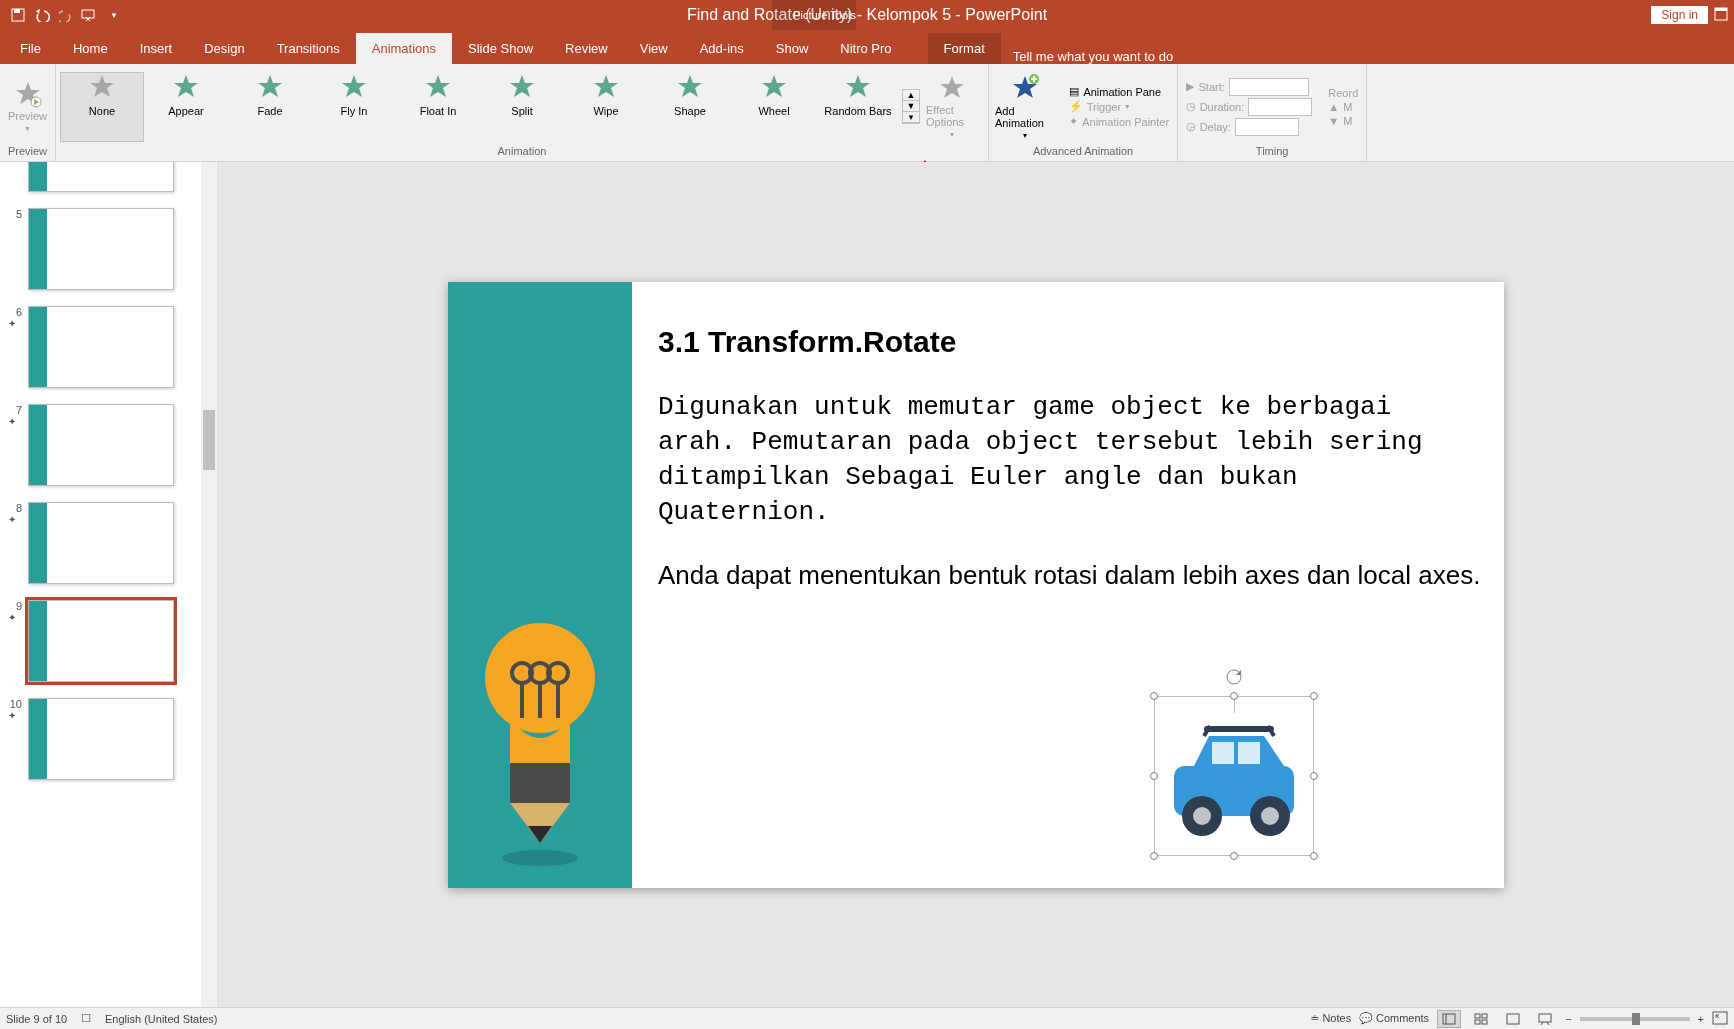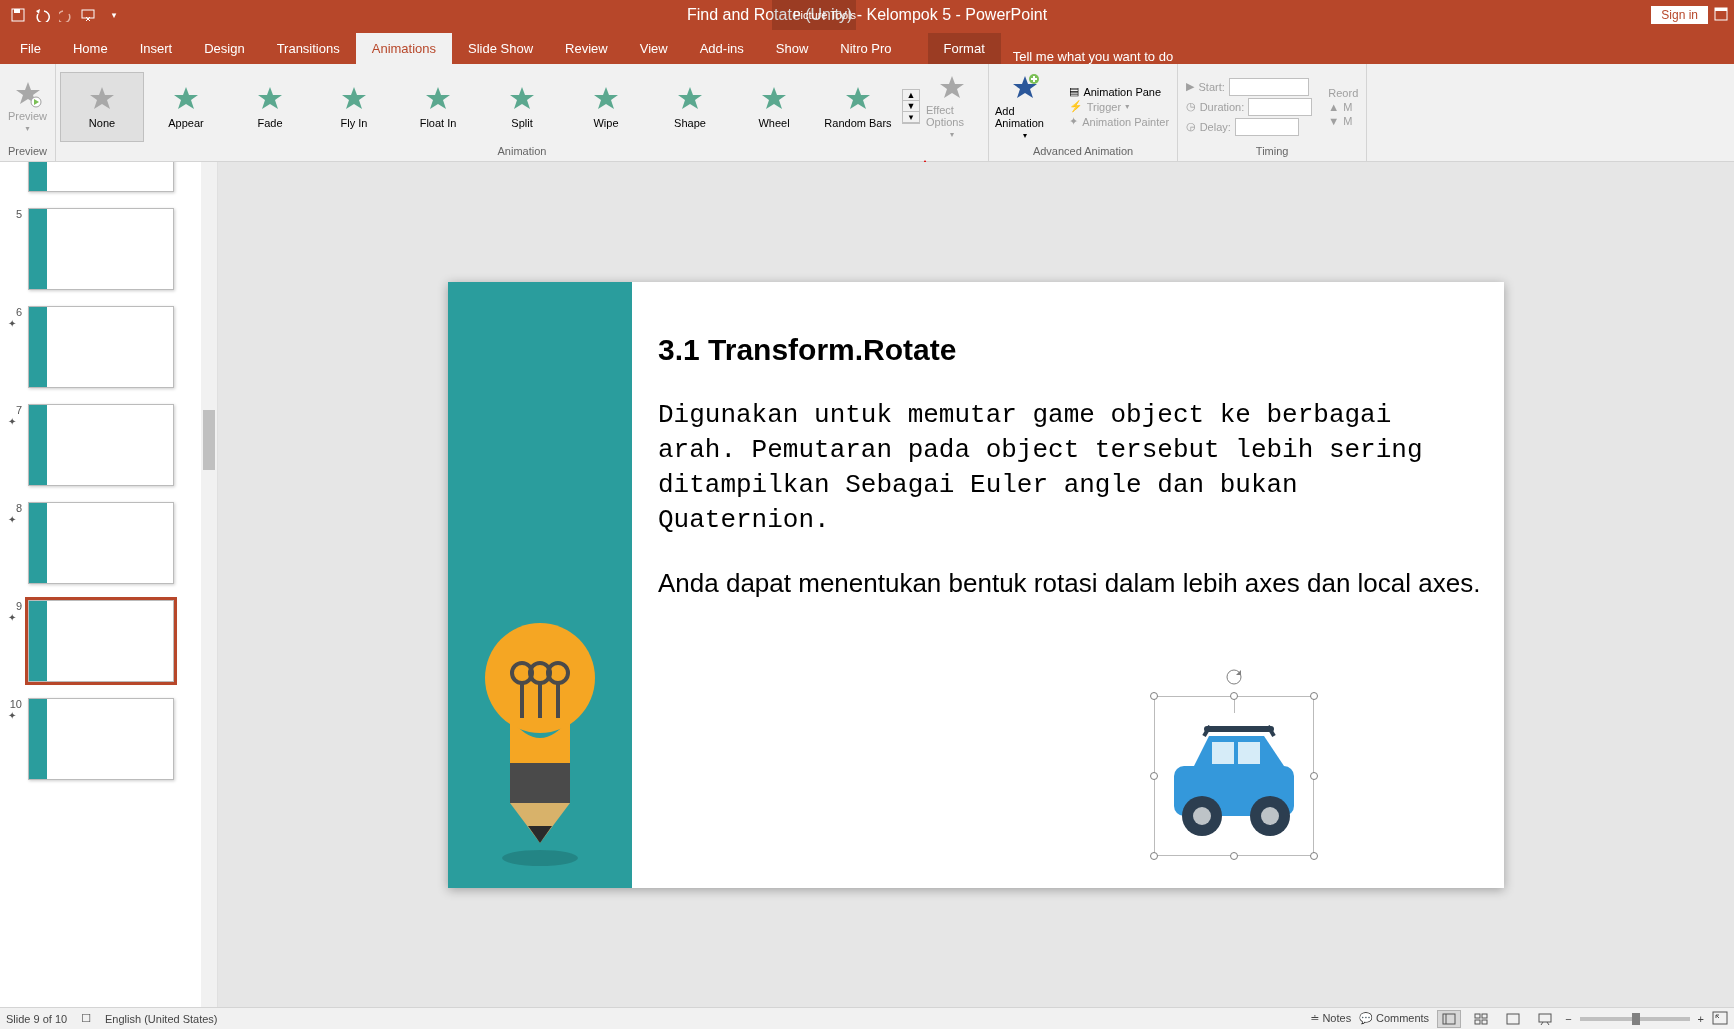--- a/index.html
+++ b/index.html
@@ -22,21 +22,21 @@
   .tell-me { display: flex; align-items: center; gap: 24px; padding: 0 12px; font-size: 13px; flex-direction: column; }
   .context-group { margin-left: 20px; }
 
   
   .ribbon { height: 98px; background: #F1F1F1; border-bottom: 1px solid #d4d4d4; display: flex; }
   .rgroup { border-right: 1px solid #d4d4d4; display: flex; flex-direction: column; justify-content: space-between; padding: 4px 0 2px; }
   .rgroup-label { text-align: center; font-size: 11px; color: #666; padding-bottom: 2px; position: relative; }
   .rgroup-body { flex: 1; display: flex; align-items: center; }
   .bigbtn { width: 56px; display: flex; flex-direction: column; align-items: center; gap: 2px; font-size: 11px; padding: 4px 6px; }
   .gallery { display: flex; gap: 0; }
-  .gitem { width: 84px; height: 70px; display:flex; flex-direction:column; align-items:center; justify-content:center; gap:4px; font-size:11px; border:1px solid transparent; }
+  .gitem { width: 84px; height: 70px; display:flex; flex-direction:column; align-items:center; gap:4px; font-size:11px; border:1px solid transparent; }
   .gitem.selected { border-color:#c0c0c0; background:#e0e0e0; }
   .gallery-scroll { width: 18px; display: flex; flex-direction: column; border: 1px solid #c0c0c0; margin-left:2px; }
   .gallery-scroll div { flex: 1; border-bottom: 1px solid #c0c0c0; display:flex; align-items:center; justify-content:center; font-size:9px; }
   .star-green { fill:#5ba88f; }
   .star-gray { fill:#a8a8a8; }
   .star-blue { fill:#2b579a; }
   .disabled { color:#a0a0a0; }
   .adv-col { display:flex; flex-direction:column; gap:2px; font-size:11px; padding:4px 8px; }
   .adv-row { display:flex; align-items:center; gap:4px; white-space:nowrap; }
   .timing-grid { display:flex; flex-direction:column; gap:2px; padding:4px 8px; font-size:11px; }
@@ -54,21 +54,21 @@
   .thumb-star { font-size:10px; color:#555; }
   .thumb-slide { width: 146px; height: 82px; border:1px solid #bbb; background:#fff; box-shadow: 1px 1px 3px rgba(0,0,0,0.2); position:relative; }
   .thumb-slide.current { outline:3px solid #B7472A; }
   .thumb-slide .teal { position:absolute; left:0; top:0; bottom:0; width:18px; background:#2a9d9d; }
 
   .slide-area { flex:1; background:#e6e6e6; display:flex; flex-direction:column; position:relative;}
   .slide-canvas-wrap { flex:1; display:flex; align-items:center; justify-content:center; position:relative; }
   .slide-canvas { width: 1056px; height: 606px; background:#fff; box-shadow: 0 2px 10px rgba(0,0,0,0.3); position:relative; }
   .slide-canvas .teal-panel { position:absolute; left:0; top:0; bottom:0; width:184px; background:#2a9d9d; display:flex; align-items:flex-end; justify-content:center; padding-bottom:20px;}
   .slide-content { position:absolute; left:210px; right:20px; top:40px; font-size:26px; line-height:1.35; color:#000; }
-  .slide-content h2 { font-size:30px; font-weight:bold; margin-bottom:28px;margin-top:8px; }
+  .slide-content h2 { font-size:30px; font-weight:bold; margin-bottom:28px; }
   .car-sel { position:absolute; left:496px; top:374px; width:160px; height:160px; }
   .sel-handle { width:8px; height:8px; border:1px solid #7f7f7f; background:#fff; border-radius:50%; position:absolute; }
   .sel-box { position:absolute; inset:0; border:1px solid #bbb; }
   .rotate-handle { position:absolute; left:50%; top:-36px; transform:translateX(-50%); }
 
   .notes-pane { height: 28px; border-top:1px solid #d0d0d0; background:#fff; padding:4px 12px; color:#888; font-size:14px;}
 
   
   .statusbar { height:22px; background:#F1F1F1; border-top:1px solid #d4d4d4; display:flex; align-items:center; font-size:11px; color:#444; padding:0 6px; }
   .statusbar .left { display:flex; gap:14px; align-items:center; }

